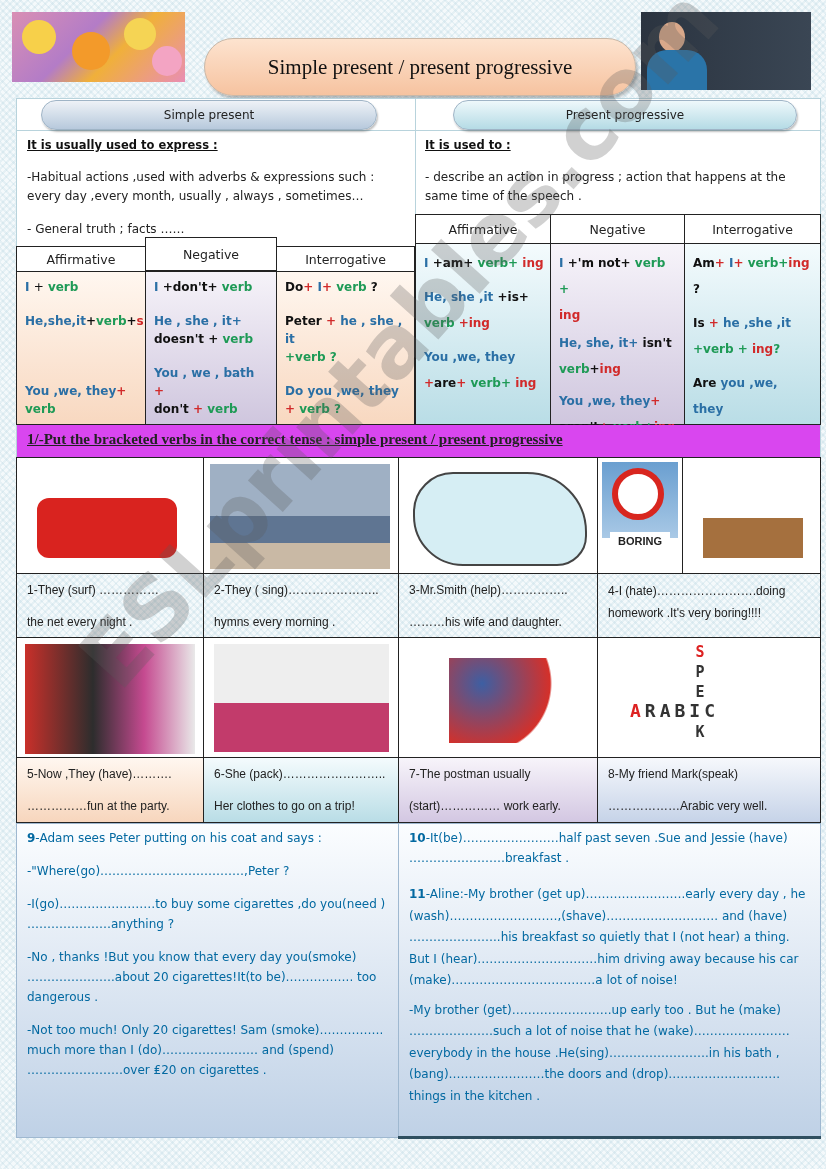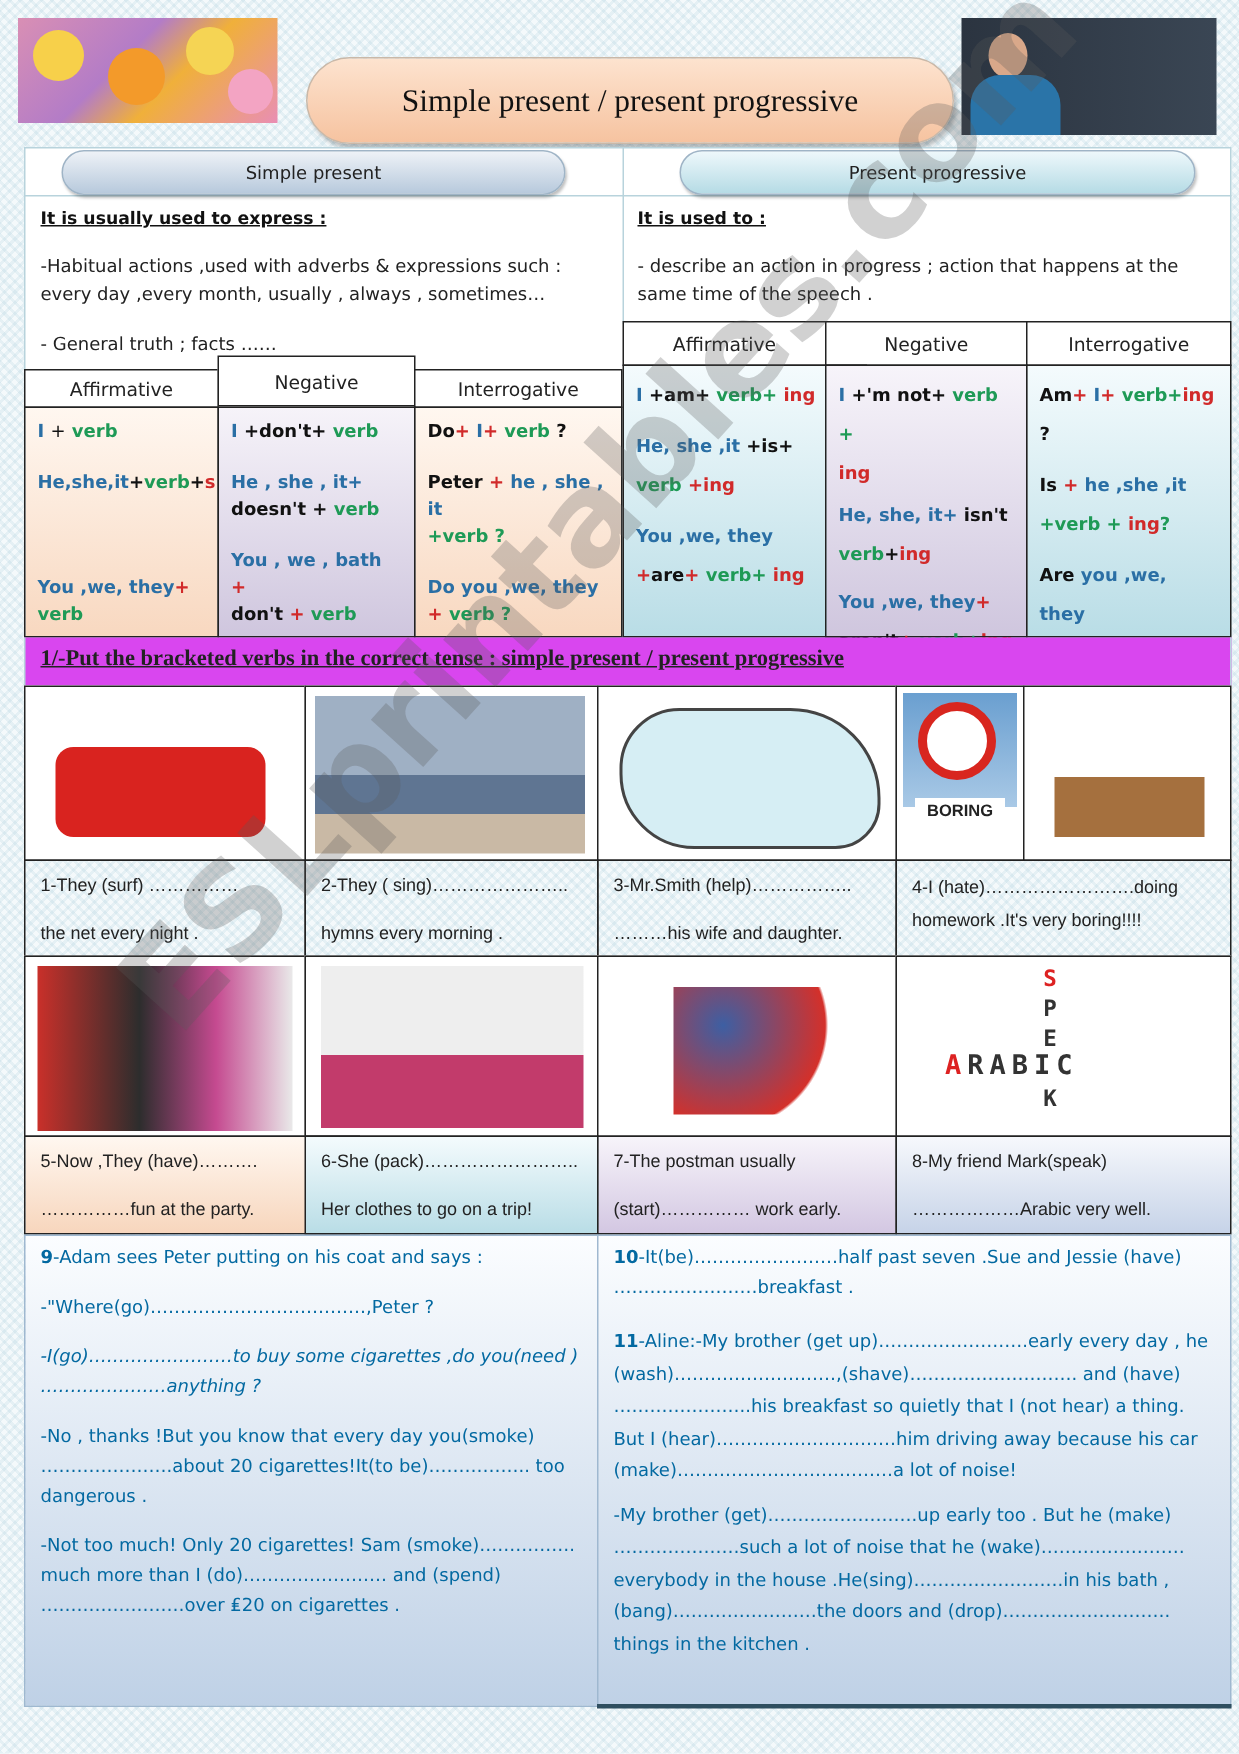--- a/index.html
+++ b/index.html
@@ -174,21 +174,21 @@
   <div>………………Arabic  very well.</div>
 </div>
 
 <div class="abs lower"></div>
 <div class="abs" style="left:398px;top:823px;width:1px;height:315px;background:#9fb8d0;"></div>
 <div class="abs" style="left:398px;top:1136px;width:423px;height:3px;background:#2f4f60;"></div>
 
 <div class="abs para" style="left:27px;top:828px;width:365px;">
   <div style="margin-bottom:13px;"><b>9</b><span>-Adam sees Peter putting on his coat and says :</span></div>
   <div style="margin-bottom:13px;">-"Where(go)………………………………,Peter ?</div>
-  <div style="margin-bottom:13px;font-style:italic;">-I(go)……………………to buy some cigarettes ,do you(need   ) …………………anything ?</div>
+  <div style="margin-bottom:13px;">-I(go)……………………to buy some cigarettes ,do you(need   ) …………………anything ?</div>
   <div style="margin-bottom:13px;">-No , thanks !But you know  that every day you(smoke) ………………….about 20 cigarettes!It(to be)…………….. too dangerous .</div>
   <div>-Not too much! Only 20 cigarettes! Sam (smoke)……………. much more than I (do)……………………    and     (spend) ……………………over ₤20 on cigarettes  .</div>
 </div>
 
 <div class="abs para" style="left:409px;top:828px;width:402px;">
   <b>10</b><span>-It(be)……………………half past  seven .Sue and Jessie (have) ……………………breakfast .</span>
 </div>
 <div class="abs para" style="left:409px;top:884px;width:402px;line-height:21.5px;">
   <div><b>11</b><span>-Aline:-My brother (get up)…………………….early every day , he (wash)………………………,(shave)………………………. and (have) …………………..his breakfast so quietly that  I (not hear) a thing. But I (hear)…………………………him driving away because his car (make)………………………………a lot of noise!</span></div>
   <div style="margin-top:8px;">-My brother (get)…………………….up early too . But he (make) …………………such a lot of noise  that he (wake)…………………… everybody in the house .He(sing)…………………….in his bath , (bang)……………………the doors and  (drop)………………………. things  in the kitchen .</div>

